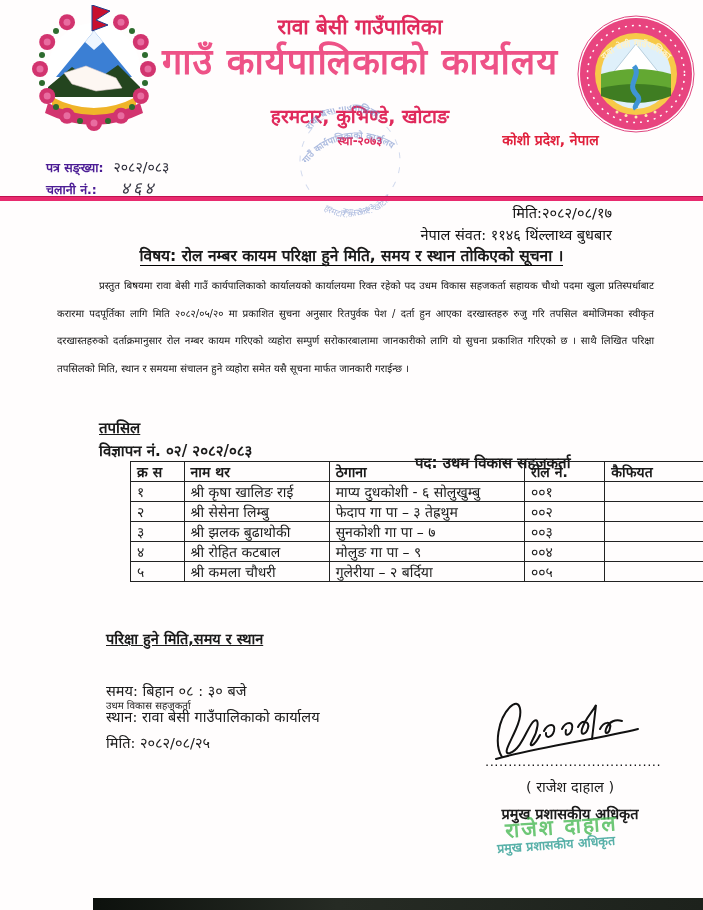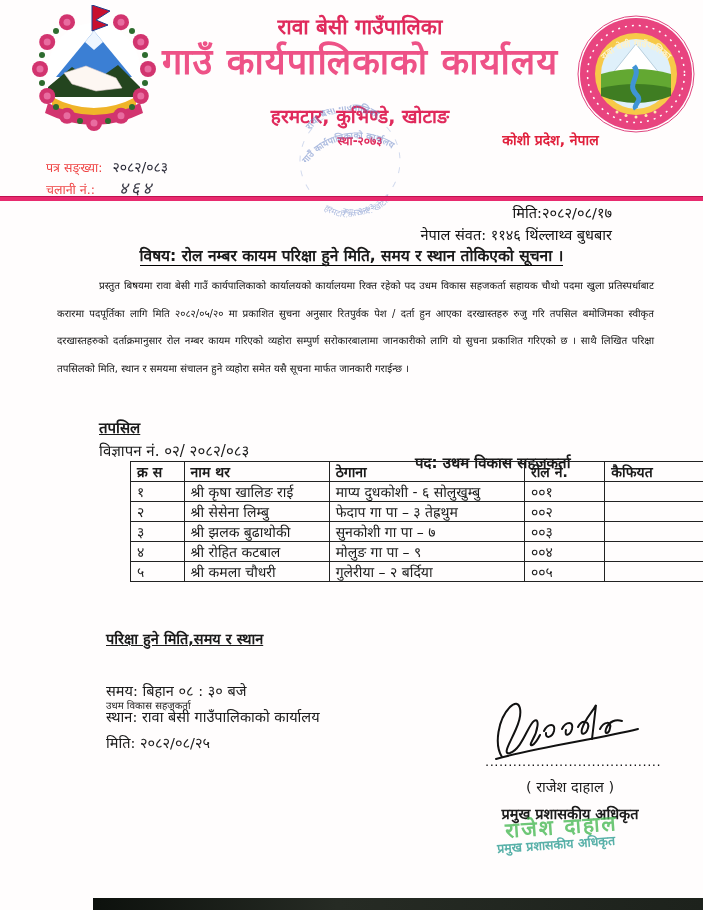--- a/index.html
+++ b/index.html
@@ -13,32 +13,32 @@
   .hdr-center{left:148px;top:12px;width:424px;text-align:center;}
   .hdr-muni{font-size:21px;font-weight:bold;color:#e02a5c;}
   .hdr-office{font-size:36px;font-weight:bold;color:#ee5287;line-height:1.12;margin-top:2px;letter-spacing:1px;}
   .hdr-addr{font-size:19px;font-weight:bold;color:#e02a5c;margin-top:21px;}
   .hdr-est{font-size:12px;font-weight:bold;color:#e02a5c;margin-top:3px;}
   .province{left:468px;top:130px;width:165px;text-align:center;font-size:14px;font-weight:bold;color:#e0203c;}
   .contact{left:413px;top:148px;font-family:"Liberation Serif","DejaVu Serif",serif;font-size:13.5px;color:#242424;line-height:16px;}
   .contact .indent{margin-left:47px;}
   
   .ref{left:46px;top:157px;font-size:12.5px;line-height:21px;}
-  .ref .lbl{color:#ef4444;font-weight:normal;}
+  .ref .lbl{color:#4c1d95;font-weight:bold;}
   .ref .val{color:#2b2b38;font-size:14px;margin-left:6px;}
   .ref .hand{font-size:17px;font-style:italic;color:#3a3a46;margin-left:20px;letter-spacing:3px;}
   .rule{left:0;top:196px;width:703px;height:4px;background:#e82a6e;border-top:1px solid #c01050;}
   
   .dates{right:91px;top:202px;text-align:right;font-size:14.5px;line-height:22px;color:#111;}
   .subject{left:0;top:244px;width:703px;text-align:center;font-size:15.5px;font-weight:bold;}
   .subject span{border-bottom:1.5px solid #000;padding-bottom:0;}
   .body-par{left:57px;top:272px;width:597px;font-size:10px;line-height:27.5px;text-align:justify;text-indent:42px;color:#111;}
   
   .tapasil{left:99px;top:417px;font-size:15px;font-weight:600;text-decoration:underline;}
-  .bigyapan{left:99px;top:440px;font-size:15px;font-weight:400;}
+  .bigyapan{left:99px;top:440px;font-size:15px;font-weight:700;}
   .pad-line{left:415px;top:440px;font-size:15px;font-weight:bold;margin-top:12px;}
   table.roll{position:absolute;left:130px;top:461px;width:587px;border-collapse:collapse;font-size:14px;}
   table.roll th,table.roll td{border:1.4px solid #222;padding:0 6px;height:18px;text-align:left;font-weight:normal;vertical-align:middle;}
   table.roll th{font-weight:600;}
   
   .exam-h{left:106px;top:628px;font-size:14.5px;font-weight:600;text-decoration:underline;}
   .exam-post{left:106px;top:654px;font-size:10px;font-weight:normal;margin-top:44px;}
   .exam-time{left:106px;top:680px;font-size:14.5px;}
   .exam-place{left:106px;top:706px;font-size:14.5px;}
   .exam-date{left:106px;top:732px;font-size:14.5px;text-align:center;}

